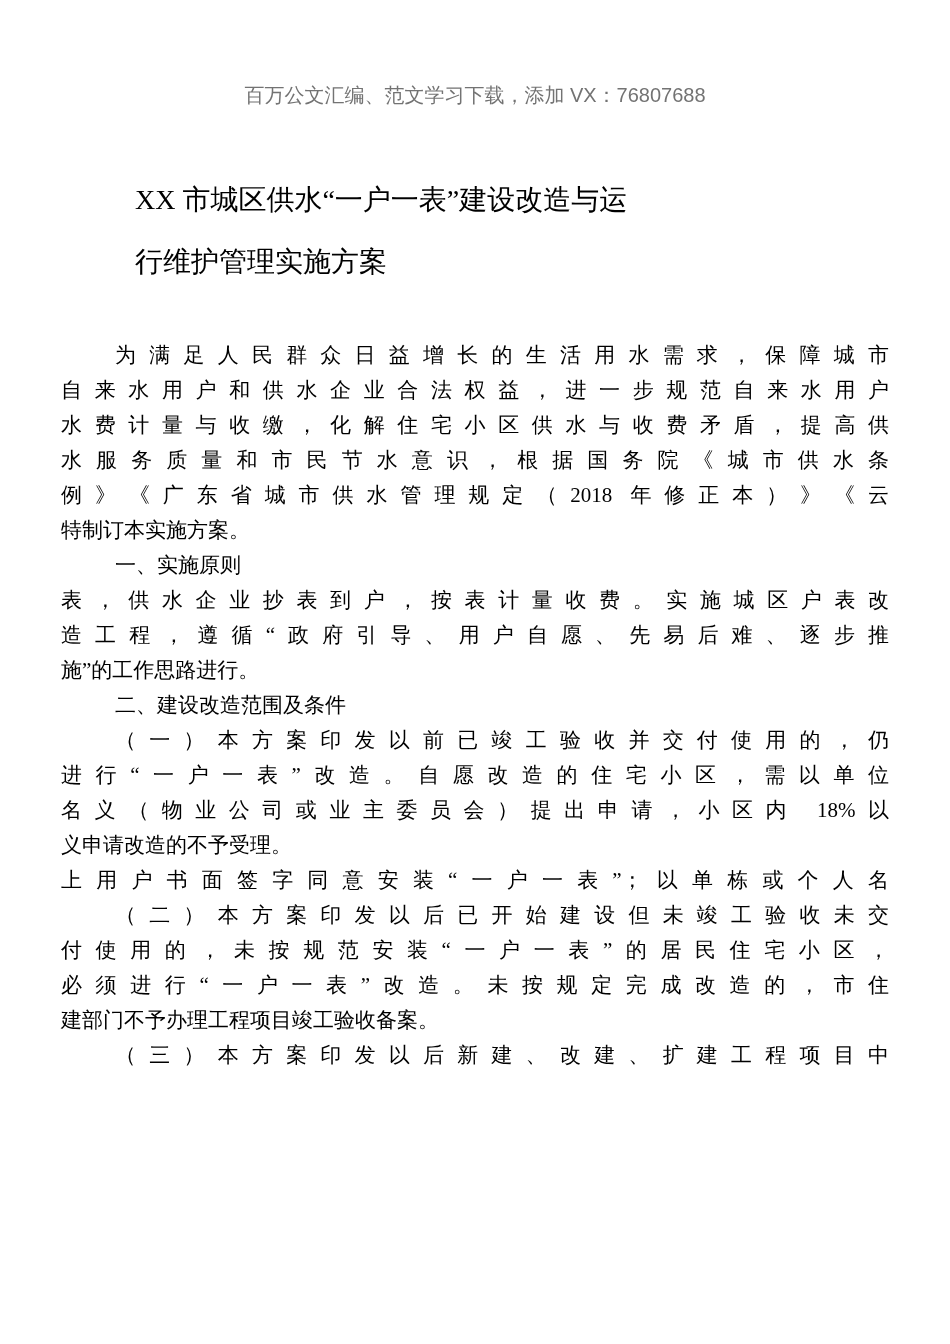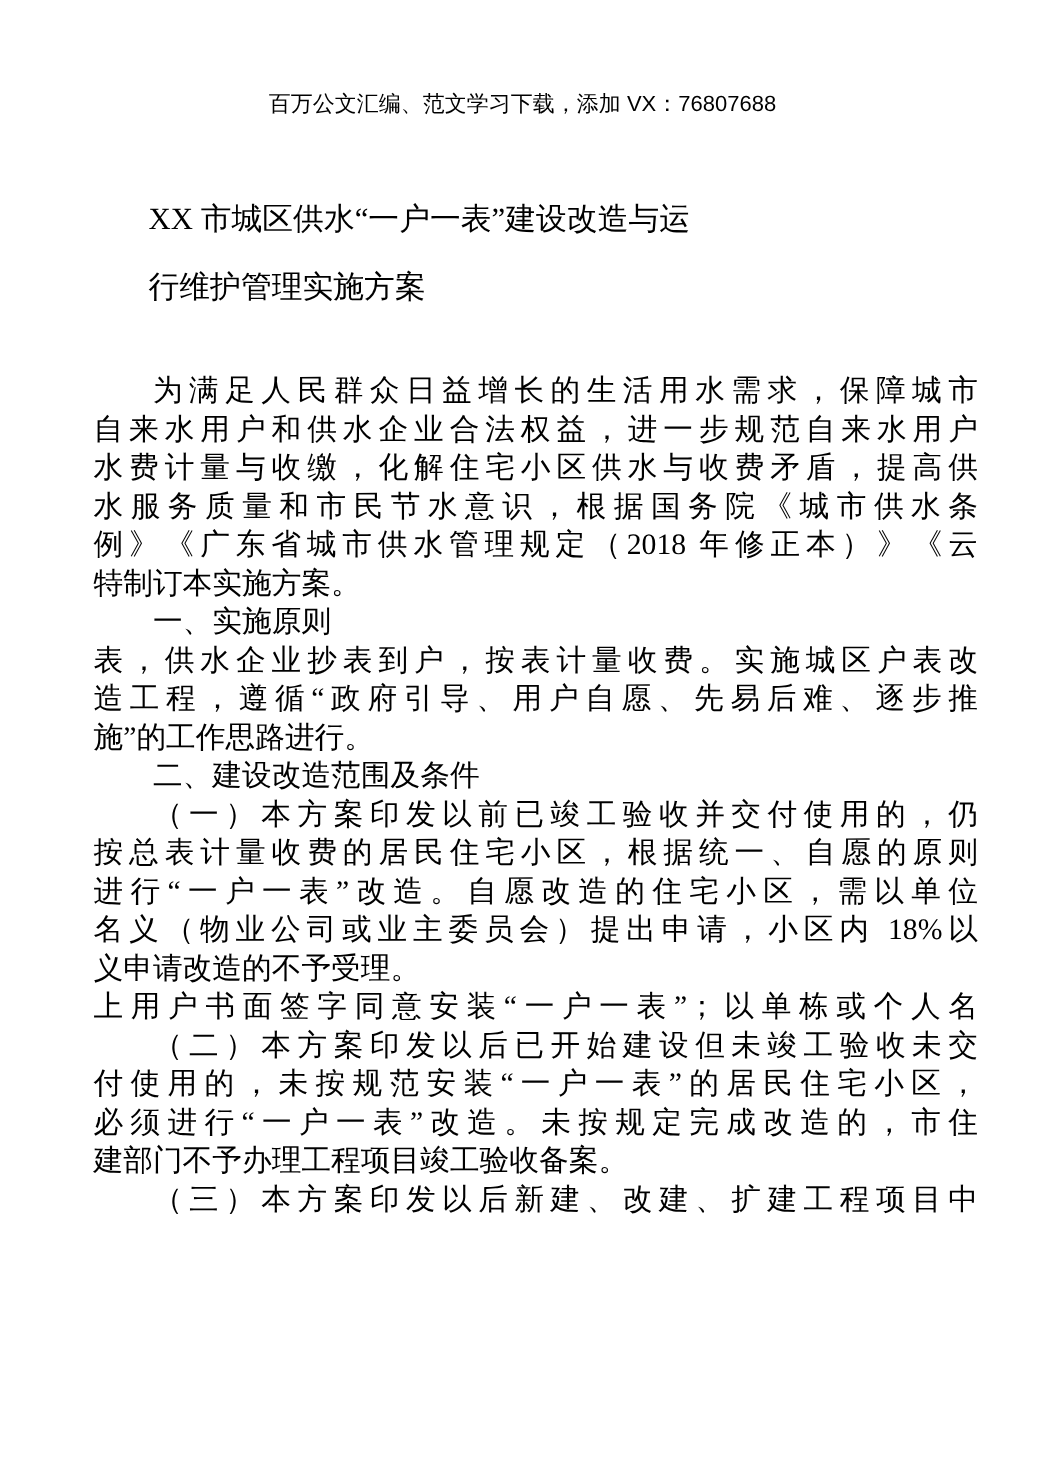--- a/index.html
+++ b/index.html
@@ -27,23 +27,22 @@
     margin: 63px auto 0;
     width: 680px;
     text-align: center;
     font-size: 28px;
     line-height: 62px;
     font-weight: normal;
   }
   .doc-body {
     margin-top: 45px;
     padding: 0 61px;
-    font-size: 27px;
+    font-size: 21px;
     line-height: 35px;
-    margin-left: 24px;
   }
   .para { margin: 0; }
   .line {
     text-align: left;
     white-space: normal;
   }
   .line.first {
     padding-left: 54px; 
   }
   .line.fill {
@@ -52,21 +51,21 @@
   }
   .para.heading .line {
     font-weight: normal;
   }
 </style>
 </head>
 <body>
 
 <div class="page" style="color: rgb(0, 0, 0); background: rgb(255, 255, 255);">
 
-  <div class="promo" style="color: #000000;">百万公文汇编、范文学习下载，添加 VX：76807688</div>
+  <div class="promo" style="color: #737373;">百万公文汇编、范文学习下载，添加 VX：76807688</div>
 
   <div class="title-block">
     <div class="line">XX 市城区供水“一户一表”建设改造与运</div>
     <div class="line">行维护管理实施方案</div>
   </div>
 
   <div class="doc-body">
       <div class="para body">
         <div class="line first fill">为满足人民群众日益增长的生活用水需求，保障城市</div>
         <div class="line fill">自来水用户和供水企业合法权益，进一步规范自来水用户</div>
@@ -81,21 +80,20 @@
       <div class="para body">
         <div class="line fill">表，供水企业抄表到户，按表计量收费。实施城区户表改</div>
         <div class="line fill">造工程，遵循“政府引导、用户自愿、先易后难、逐步推</div>
         <div class="line">施”的工作思路进行。</div>
       </div>
       <div class="para heading">
         <div class="line first">二、建设改造范围及条件</div>
       </div>
       <div class="para body">
         <div class="line first fill">（一）本方案印发以前已竣工验收并交付使用的，仍</div>
-        <div class="line fill">按总表计量收费的居民住宅小区，根据统一、自愿的原则</div>
         <div class="line fill">进行“一户一表”改造。自愿改造的住宅小区，需以单位</div>
         <div class="line fill">名义（物业公司或业主委员会）提出申请，小区内 18%以</div>
         <div class="line">义申请改造的不予受理。</div>
         <div class="line fill">上用户书面签字同意安装“一户一表”；以单栋或个人名</div>
       </div>
       <div class="para body">
         <div class="line first fill">（二）本方案印发以后已开始建设但未竣工验收未交</div>
         <div class="line fill">付使用的，未按规范安装“一户一表”的居民住宅小区，</div>
         <div class="line fill">必须进行“一户一表”改造。未按规定完成改造的，市住</div>
         <div class="line">建部门不予办理工程项目竣工验收备案。</div>

